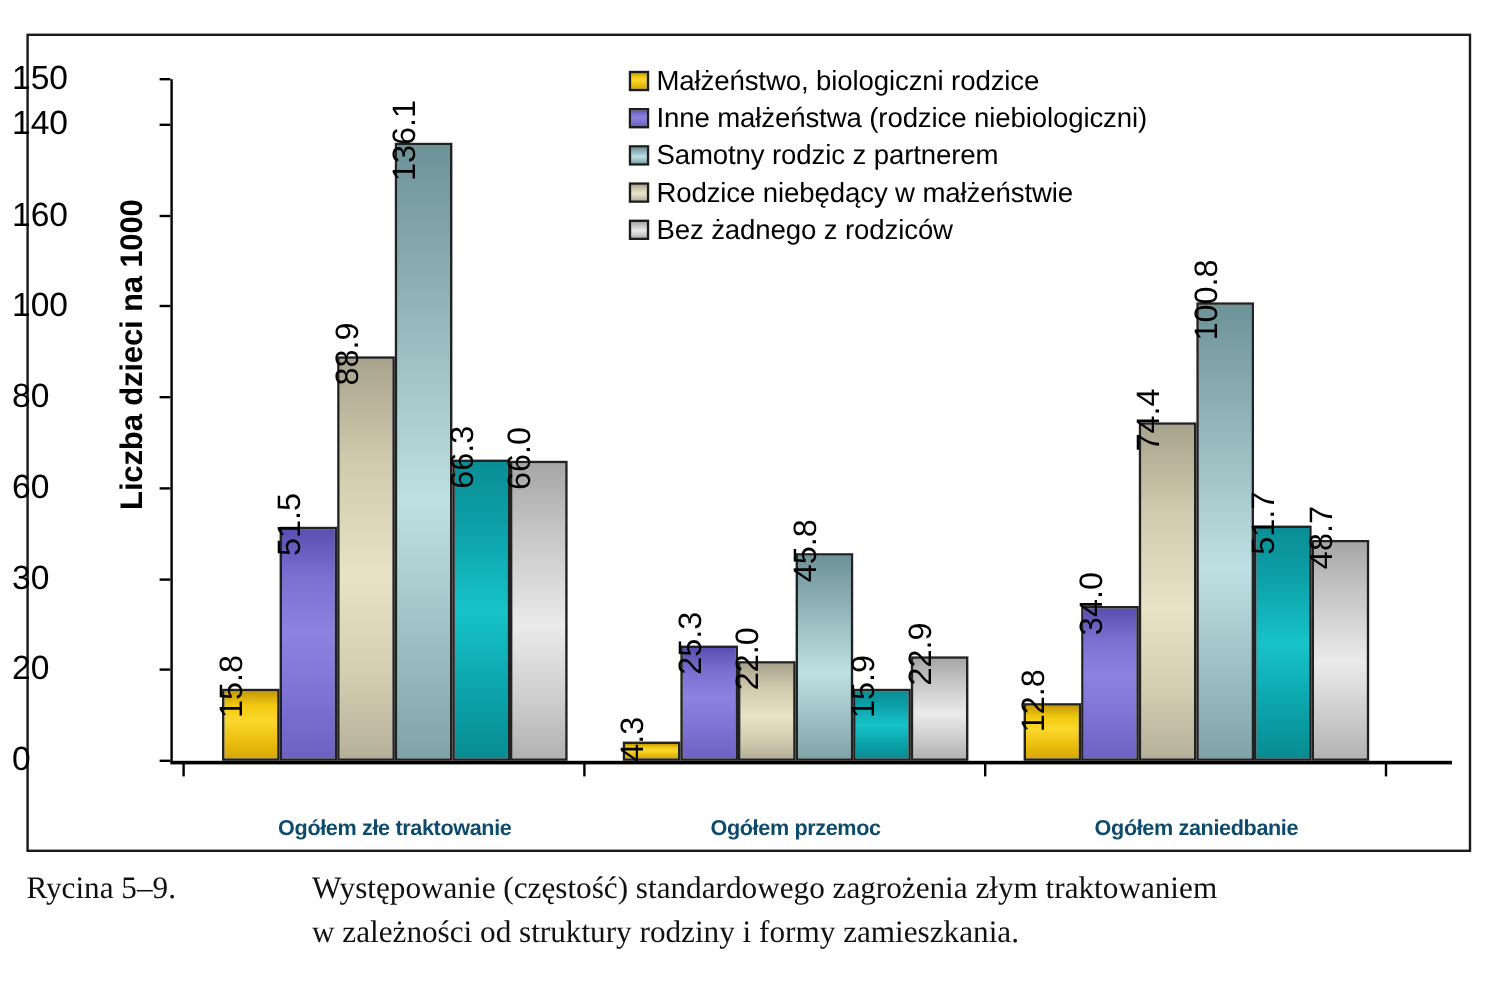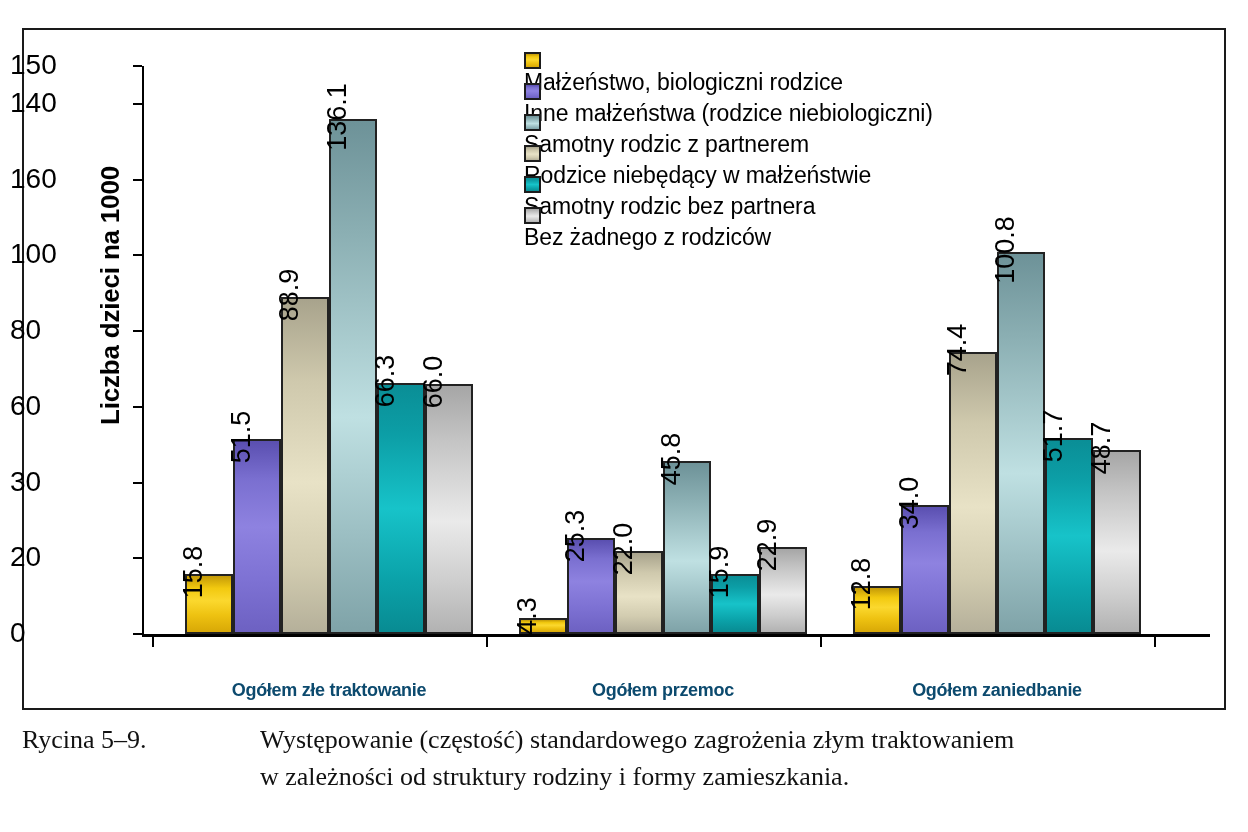--- a/index.html
+++ b/index.html
@@ -154,22 +154,22 @@
 
   
   .legend {
     position: absolute;
     left: 500px;
     top: 22px;
     width: 470px;
   }
   .legend-item {
     display: flex;
+    align-items: center;
     height: 31px;
-    flex-direction: column;
   }
   .legend-swatch {
     width: 17px;
     height: 17px;
     border: 2px solid #1c1c1c;
     box-sizing: border-box;
     flex: 0 0 auto;
     margin-right: 6px;
   }
   .legend-label {
@@ -331,24 +331,20 @@
           <div class="legend-swatch s1"></div>
           <div class="legend-label">Inne małżeństwa (rodzice niebiologiczni)</div>
         </div>
         <div class="legend-item">
           <div class="legend-swatch s3"></div>
           <div class="legend-label">Samotny rodzic z partnerem</div>
         </div>
         <div class="legend-item">
           <div class="legend-swatch s2"></div>
           <div class="legend-label">Rodzice niebędący w małżeństwie</div>
-        </div>
-        <div class="legend-item">
-          <div class="legend-swatch s4"></div>
-          <div class="legend-label">Samotny rodzic bez partnera</div>
         </div>
         <div class="legend-item">
           <div class="legend-swatch s5"></div>
           <div class="legend-label">Bez żadnego z rodziców</div>
         </div>
       </div>
 
   </div>
 
   <div class="caption">

